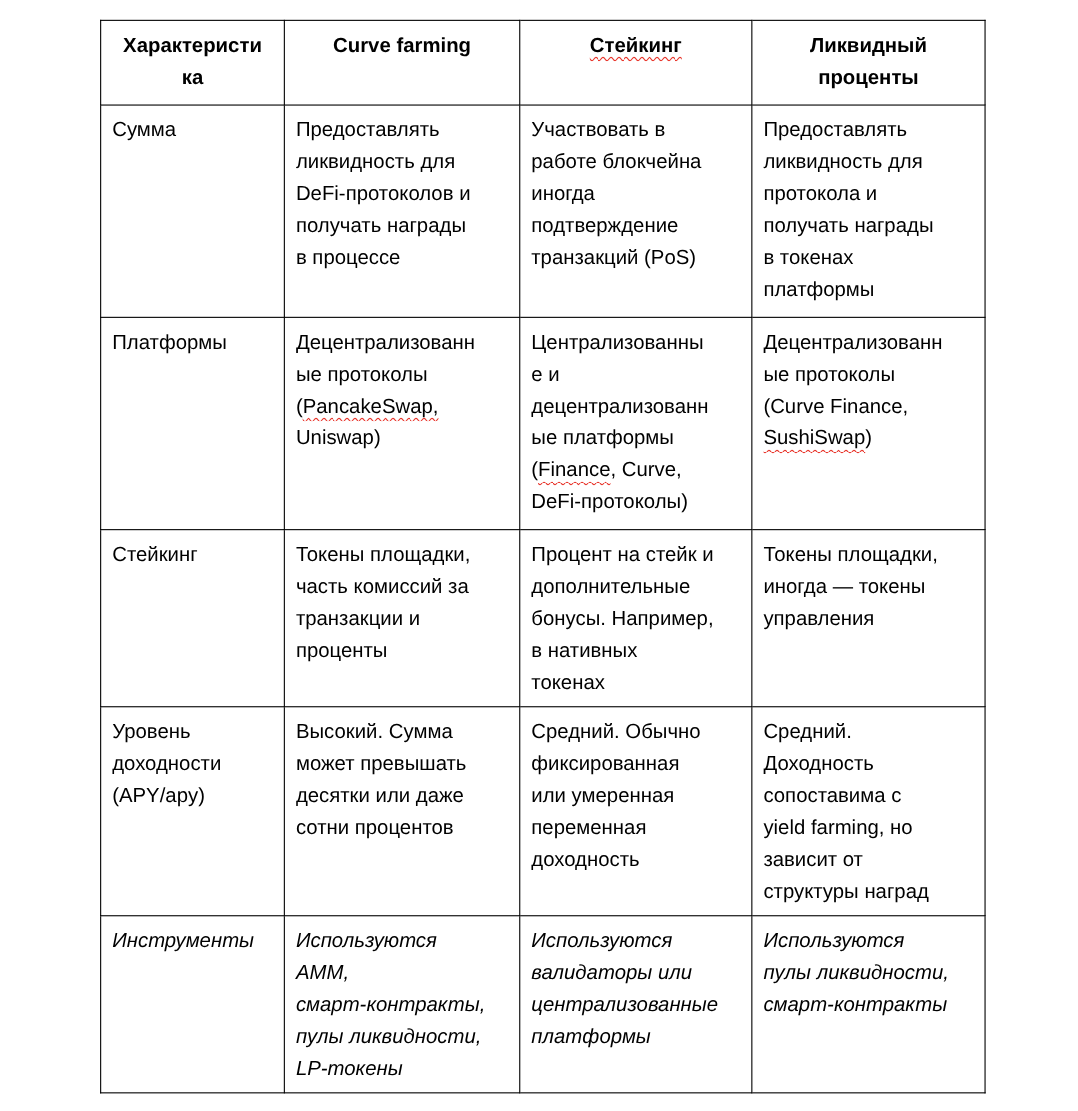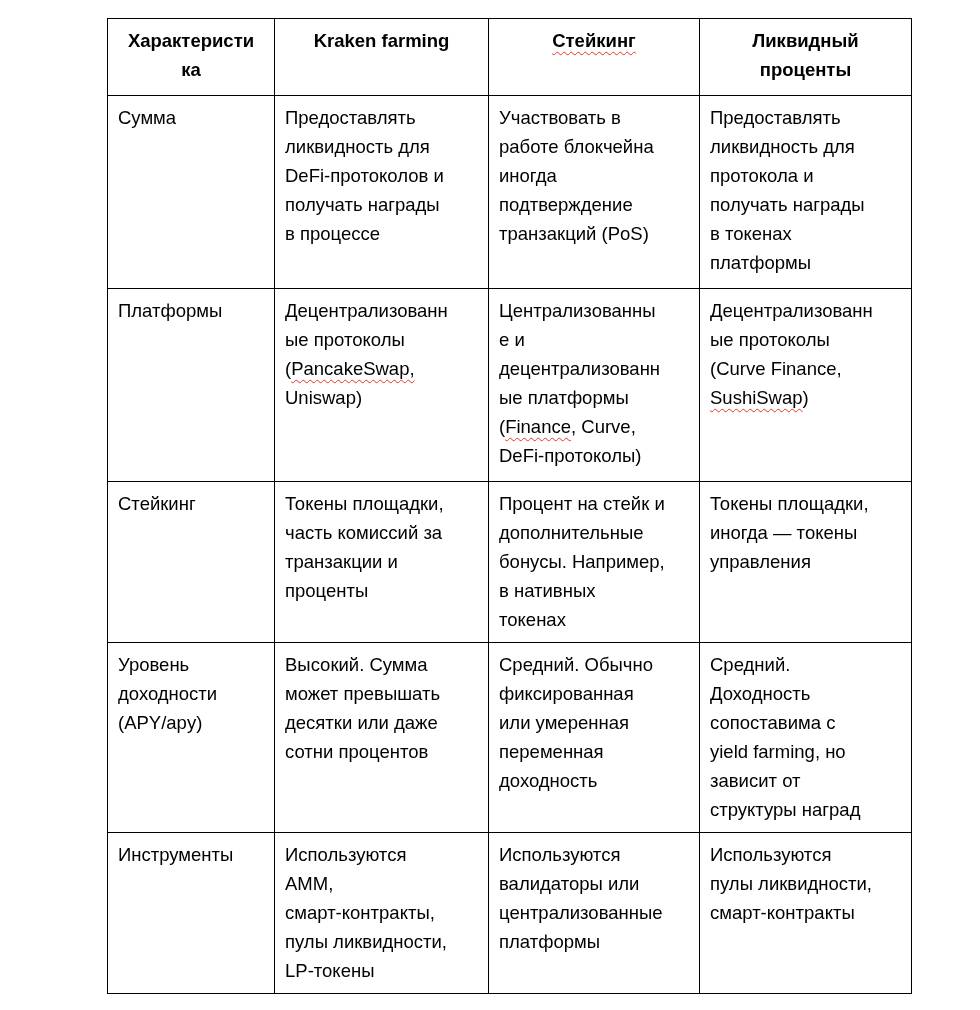--- a/index.html
+++ b/index.html
@@ -11,21 +11,21 @@
   }
   .page {
     position: relative;
     width: 980px;
     height: 1010px;
     background: #ffffff;
     overflow: hidden;
   }
   .doc-table-wrap {
     position: absolute;
-    left: 107px;
+    left: 91px;
     top: 18px;
   }
   table.comparison {
     border-collapse: collapse;
     table-layout: fixed;
     width: 804px;
   }
   col.c0 { width: 167px; }
   col.c1 { width: 214px; }
   col.c2 { width: 211px; }
@@ -48,21 +48,21 @@
     text-align: center;
   }
   td.row-label {
     font-weight: bold;
   }
   tr.tr-h  { height: 77px; }
   tr.tr-0  { height: 193px; }
   tr.tr-1  { height: 193px; }
   tr.tr-2  { height: 160px; }
   tr.tr-3  { height: 189px; }
-  tr.tr-4  { height: 158px; }
+  tr.tr-4  { height: 158px; font-style: italic; }
 
   .misspelled {
     text-decoration-line: underline;
     text-decoration-style: wavy;
     text-decoration-color: #e8352b;
     text-decoration-thickness: 1.2px;
     text-underline-offset: 4px;
     text-decoration-skip-ink: none;
   }
 </style>
@@ -75,21 +75,21 @@
       <colgroup>
         <col class="c0">
           <col class="c1">
           <col class="c2">
           <col class="c3">
       </colgroup>
       <thead>
         <tr class="tr-h">
           <th><span>Характеристи
 ка</span></th>
-          <th><span>Kraken farming</span></th>
+          <th><span>Curve farming</span></th>
           <th><span class="misspelled">Стейкинг</span></th>
           <th><span>Ликвидный
 проценты</span></th>
         </tr>
       </thead>
       <tbody>
         <tr class="tr-0">
           <td class="row-label"><span>Сумма</span></td>
           <td><span>Предоставлять
 ликвидность для

